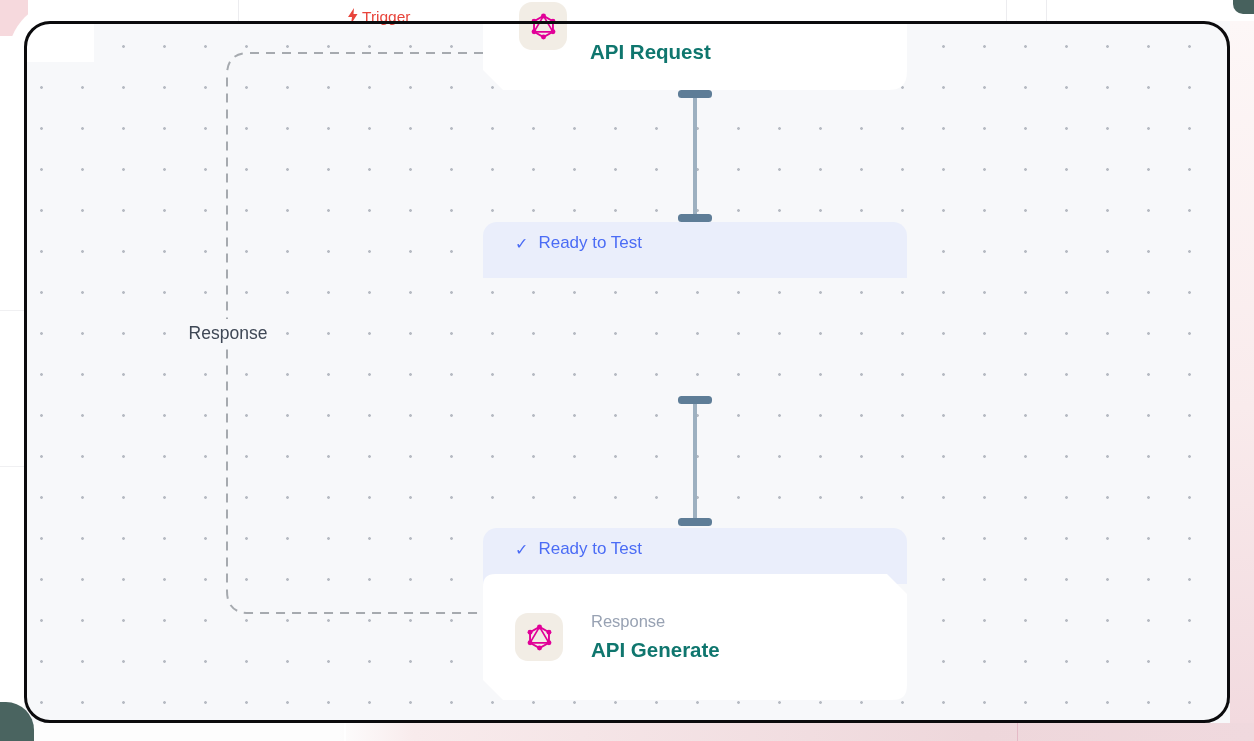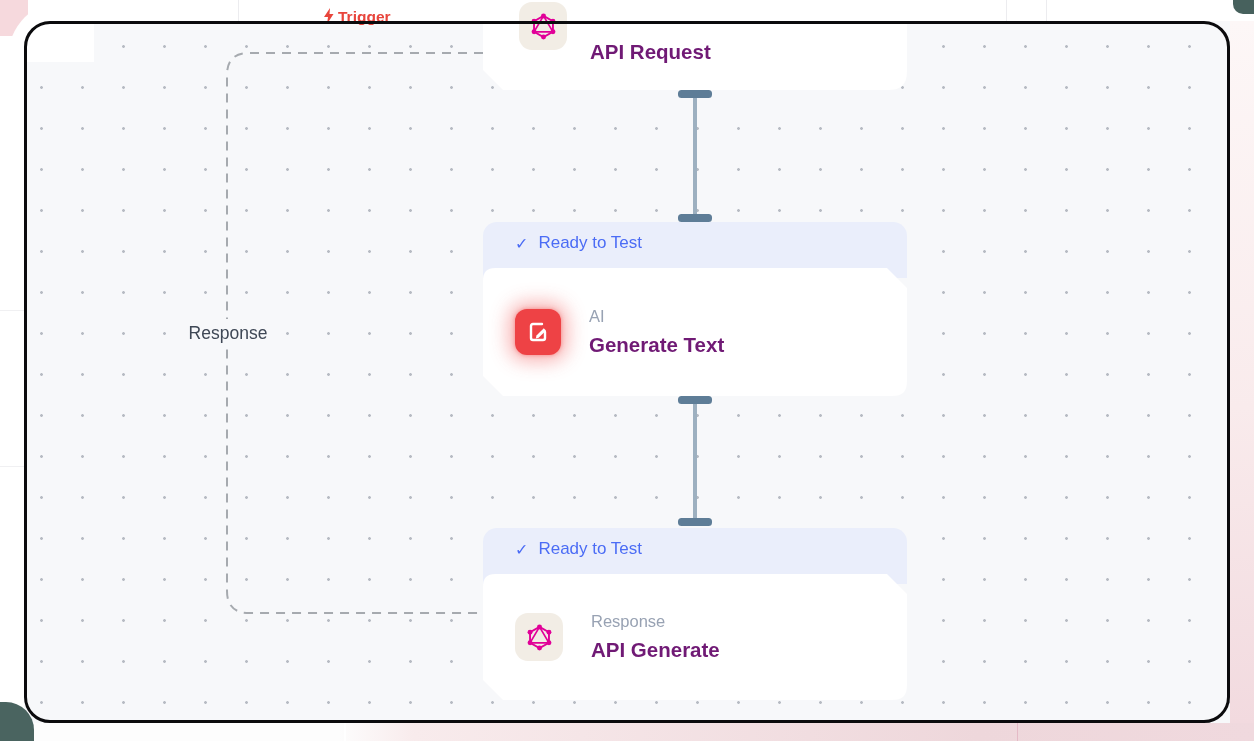--- a/index.html
+++ b/index.html
@@ -39,35 +39,35 @@
     filter:drop-shadow(0 8px 18px rgba(25,39,77,0.08)) drop-shadow(0 2px 5px rgba(25,39,77,0.06));
   }
   .body.flexrow { display:flex; align-items:center; gap:28px; padding-left:32px; }
   .body1 { top:-84px; height:174px;
     clip-path:path('M 0 0 H 424 V 156 Q 424 174 406 174 H 20 L 0 154 Z'); }
   .body2 { top:268px; height:128px;
     clip-path:path('M 12 0 H 404 L 424 20 V 114 Q 424 128 410 128 H 20 L 0 108 V 12 Q 0 0 12 0 Z'); }
   .body3 { top:574px; height:126px;
     clip-path:path('M 12 0 H 404 L 424 20 V 112 Q 424 126 410 126 H 20 L 0 106 V 12 Q 0 0 12 0 Z'); }
   .cat   { color:#98a2b3; font-size:16.5px; font-weight:500; margin-bottom:7px; }
-  .title { color:#701a75; font-size:20.5px; font-weight:600; }
+  .title { color:#0f766e; font-size:20.5px; font-weight:600; }
   .body1 .cat   { position:absolute; left:107px; top:92px; }
   .body1 .title { position:absolute; left:107px; top:124px; }
   .icon-tile {
     width:48px; height:48px; border-radius:13px; flex:0 0 48px;
     display:flex; align-items:center; justify-content:center;
   }
   .icon-tile.beige { background:#f2ede5; }
   .icon-tile.red   { width:46px; height:46px; flex-basis:46px; background:#ee4245; border-radius:12px;
     box-shadow:0 0 4px rgba(240,68,68,.5), 0 0 18px 7px rgba(240,68,68,.38); }
   .node1-icon { position:absolute; left:519px; top:2px; z-index:60; }
   
   .trigger {
-    position:absolute; left:323px; top:8px; z-index:60; display:flex; gap:4px;
-    color:#e8453c; font-size:15.5px; font-weight:700;
+    position:absolute; left:347px; top:8px; z-index:60; display:flex; gap:4px;
+    color:#e8453c; font-size:15.5px; font-weight:400;
   }
   
   .bg-top    { position:absolute; left:0; top:0; width:1254px; height:21px; background:#ffffff; z-index:50; }
   .bg-left   { position:absolute; left:0; top:21px; width:24px; height:702px; background:#ffffff; z-index:50; }
   .bg-right  { position:absolute; left:1230px; top:21px; width:24px; height:702px; z-index:50;
                background:linear-gradient(180deg,#fdf7f7 0%,#f9ebec 55%,#f2dadf 100%); }
   .bg-bottom { position:absolute; left:0; top:723px; width:1254px; height:18px; z-index:50;
                background:linear-gradient(90deg,#fdfdfd 0%,#fdfdfd 27%,#f8ebec 33%,#eed7db 78%,#f0d9de 100%); }
   .vline { position:absolute; top:0; width:1px; height:100%; background:#ececef; }
   .hline { position:absolute; left:0; width:100%; height:1px; background:#f0f0f2; }
@@ -123,32 +123,20 @@
         <circle cx="3.6" cy="7.3" r="2.2" fill="#e10098"></circle>
     </svg>
   </div>
 
   <div class="badge" style="top:222px;">
     <div class="badge-inner">
       <span class="check">✓</span>
       <span>Ready to Test</span>
     </div>
   </div>
-  <div class="body body2 flexrow">
-    <div class="icon-tile red">
-      <svg width="24" height="24" viewBox="0 0 24 24">
-        <path d="M16 4 H7 Q5 4 5 6 V18 Q5 20 7 20 H17 Q19 20 19 18 V12" fill="none" stroke="#ffffff" stroke-width="2.4" stroke-linecap="round"></path>
-        <path d="M10.5 15.5 L17.8 8.2 L20 10.4 L12.7 17.7 L9.8 18.4 Z" fill="#ffffff"></path>
-      </svg>
-    </div>
-    <div>
-      <div class="cat">AI</div>
-      <div class="title">Generate Text</div>
-    </div>
-  </div>
 
   <div class="badge" style="top:528px;">
     <div class="badge-inner">
       <span class="check">✓</span>
       <span>Ready to Test</span>
     </div>
   </div>
   <div class="body body3 flexrow">
     <div class="icon-tile beige">
       <svg width="27" height="27" viewBox="0 0 24 24">

